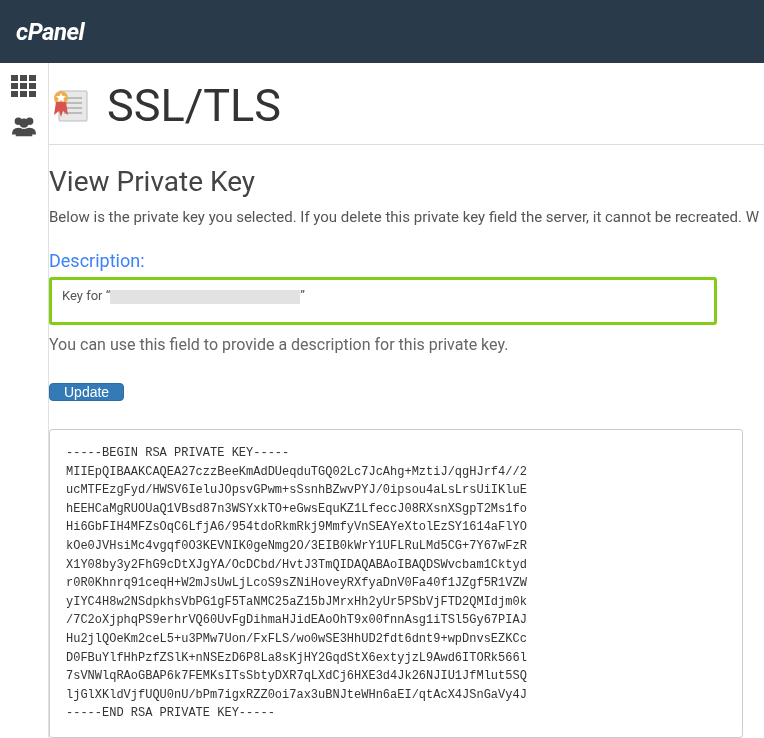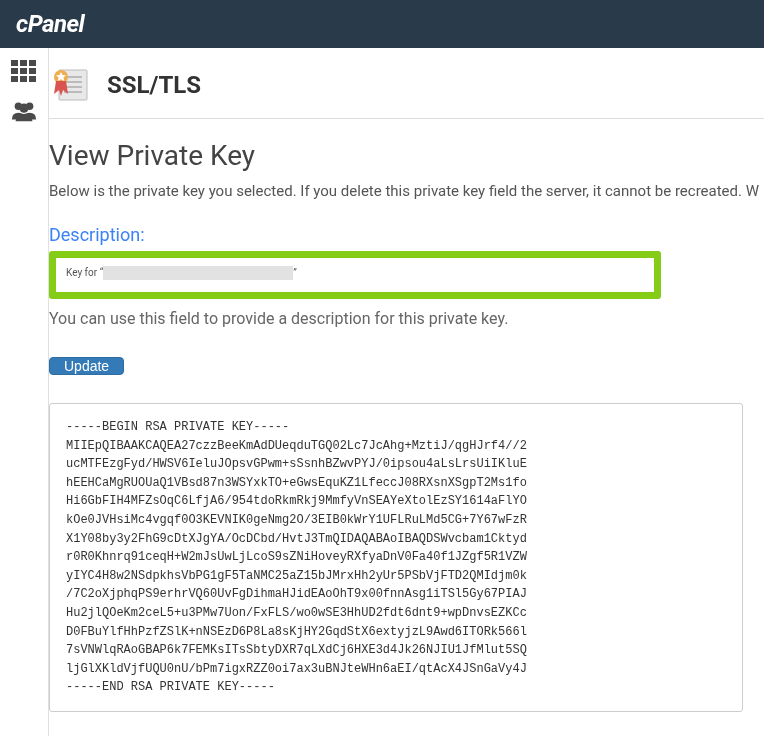--- a/index.html
+++ b/index.html
@@ -1,20 +1,20 @@
 <!DOCTYPE html>
 <html><head>
   <meta charset="utf-8">
   <style>
     * { margin: 0; padding: 0; box-sizing: border-box; }
     body { font-family: -apple-system, BlinkMacSystemFont, "Segoe UI", Roboto, Arial, sans-serif; background: #fff; color: #333; }
     
     .topbar {
       background: #293a4a;
-      height: 48px;
+      height: 63px;
       display: flex;
       align-items: center;
       padding: 0 16px;
     }
     .logo {
       color: #fff;
       font-size: 24px;
       font-weight: 700;
       font-style: italic;
       letter-spacing: -0.5px;
@@ -59,22 +59,22 @@
     }
     .ribbon-icon {
       width: 42px;
       height: 42px;
       position: relative;
       display: flex;
       align-items: center;
       justify-content: center;
     }
     .page-title {
-      font-size: 24px;
-      font-weight: 700;
+      font-size: 45px;
+      font-weight: 400;
       color: #333;
       text-align: center;
     }
     
     .divider {
       border: none;
       border-top: 1px solid #ddd;
       margin: 0 0 20px 0;
     }
     
@@ -92,28 +92,28 @@
     }
     
     .field-label {
       font-weight: 400;
       font-size: 18px;
       color: #3b82f6;
       margin-bottom: 6px;
       display: block;
     }
     .textarea-desc {
-      width: 612px;
+      width: 668px;
       max-width: 694px;
       min-height: 48px;
-      border: 7px solid #84cc16;
+      border: 3px solid #84cc16;
       border-radius: 3px;
       padding: 8px 10px;
       font-family: inherit;
-      font-size: 10px;
+      font-size: 13px;
       color: #555;
       resize: both;
       display: block;
     }
     .redacted {
       display: inline-block;
       background: #e2e2e2;
       width: 190px;
       height: 14px;
       vertical-align: middle;

